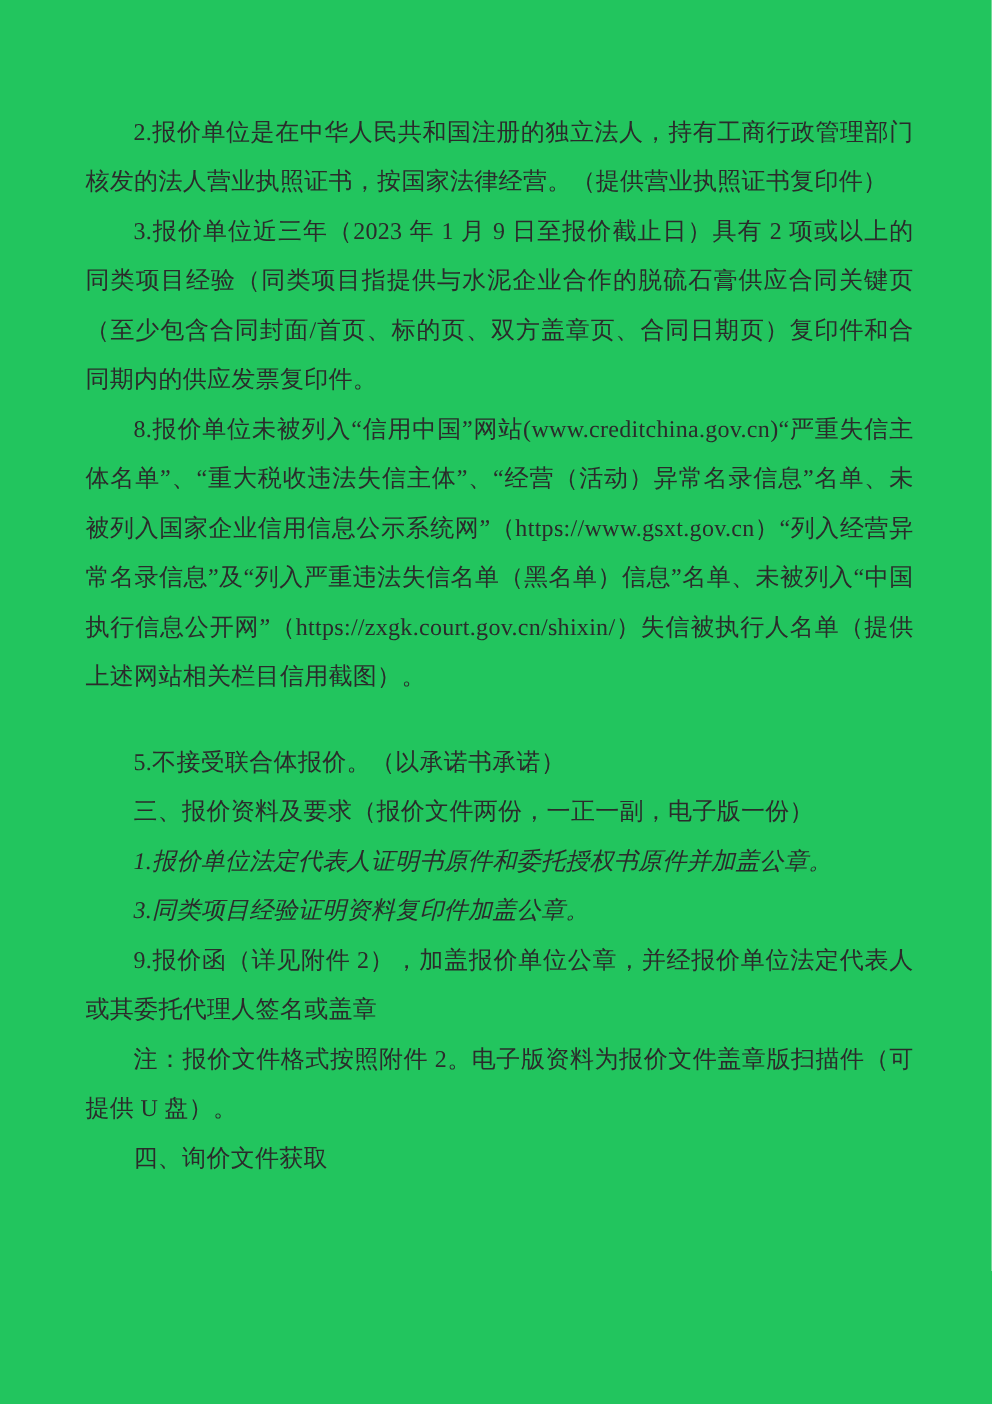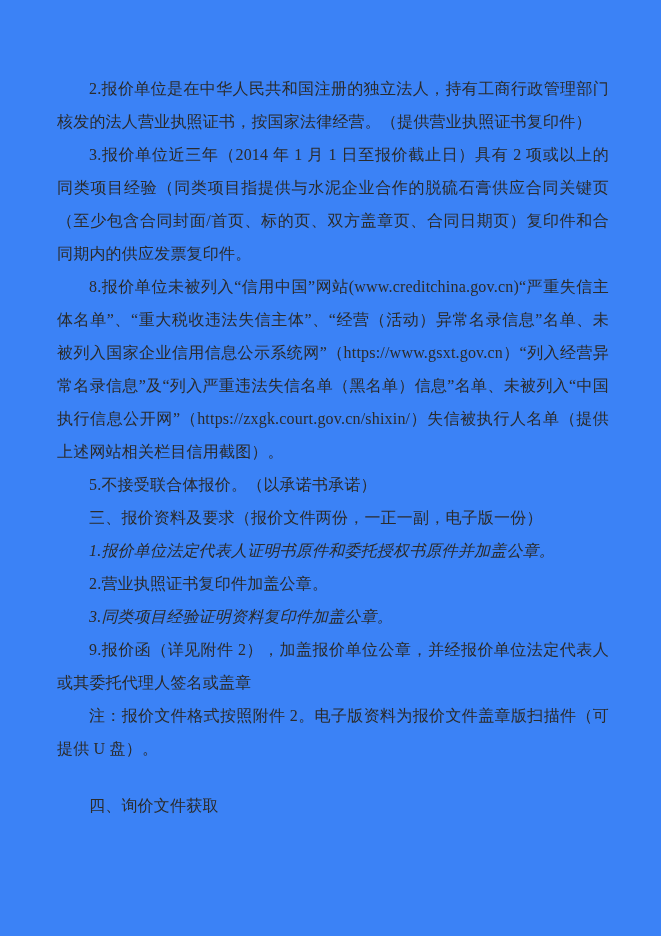--- a/index.html
+++ b/index.html
@@ -10,42 +10,41 @@
     width: 661px;
     height: 936px;
     background: #ffffff;
     overflow: hidden;
     font-family: "Liberation Serif", "DejaVu Serif", serif;
   }
   .page {
     box-sizing: border-box;
     width: 661px;
     height: 936px;
-    background: #3b82f6;
+    background: #22c55e;
     padding: 72px 52px 0 57px;
   }
   .para {
     margin: 0;
     font-size: 16px;
     line-height: 33px;
     color: #2b2b2b;
     text-align: justify;
     text-indent: 2em;
     word-break: break-all;
     letter-spacing: 0.2px;
   }
 </style>
 </head>
 <body style="background: rgb(255, 255, 255);">
 
 <div class="page">
   <p class="para" style="color: rgb(43, 43, 43);">2.报价单位是在中华人民共和国注册的独立法人，持有工商行政管理部门核发的法人营业执照证书，按国家法律经营。（提供营业执照证书复印件）</p>
-  <p class="para" style="color: rgb(43, 43, 43);">3.报价单位近三年（2014 年 1 月 1 日至报价截止日）具有 2 项或以上的同类项目经验（同类项目指提供与水泥企业合作的脱硫石膏供应合同关键页（至少包含合同封面/首页、标的页、双方盖章页、合同日期页）复印件和合同期内的供应发票复印件。</p>
+  <p class="para" style="color: rgb(43, 43, 43);">3.报价单位近三年（2023 年 1 月 9 日至报价截止日）具有 2 项或以上的同类项目经验（同类项目指提供与水泥企业合作的脱硫石膏供应合同关键页（至少包含合同封面/首页、标的页、双方盖章页、合同日期页）复印件和合同期内的供应发票复印件。</p>
   <p class="para" style="color: rgb(43, 43, 43);">8.报价单位未被列入“信用中国”网站(www.creditchina.gov.cn)“严重失信主体名单”、“重大税收违法失信主体”、“经营（活动）异常名录信息”名单、未被列入国家企业信用信息公示系统网”（https://www.gsxt.gov.cn）“列入经营异常名录信息”及“列入严重违法失信名单（黑名单）信息”名单、未被列入“中国执行信息公开网”（https://zxgk.court.gov.cn/shixin/）失信被执行人名单（提供上述网站相关栏目信用截图）。</p>
-  <p class="para" style="color: rgb(43, 43, 43);">5.不接受联合体报价。（以承诺书承诺）</p>
+  <p class="para" style="color: rgb(43, 43, 43); margin-top: 24px;">5.不接受联合体报价。（以承诺书承诺）</p>
   <p class="para" style="color: rgb(43, 43, 43);">三、报价资料及要求（报价文件两份，一正一副，电子版一份）</p>
   <p class="para" style="color: rgb(43, 43, 43); font-style: italic;">1.报价单位法定代表人证明书原件和委托授权书原件并加盖公章。</p>
-  <p class="para" style="color: rgb(43, 43, 43);">2.营业执照证书复印件加盖公章。</p>
   <p class="para" style="color: rgb(43, 43, 43); font-style: italic;">3.同类项目经验证明资料复印件加盖公章。</p>
   <p class="para" style="color: rgb(43, 43, 43);">9.报价函（详见附件 2），加盖报价单位公章，并经报价单位法定代表人或其委托代理人签名或盖章</p>
   <p class="para" style="color: rgb(43, 43, 43);">注：报价文件格式按照附件 2。电子版资料为报价文件盖章版扫描件（可提供 U 盘）。</p>
-  <p class="para" style="color: rgb(43, 43, 43); margin-top: 24px;">四、询价文件获取</p>
+  <p class="para" style="color: rgb(43, 43, 43);">四、询价文件获取</p>
 </div>
 
 </body></html>

